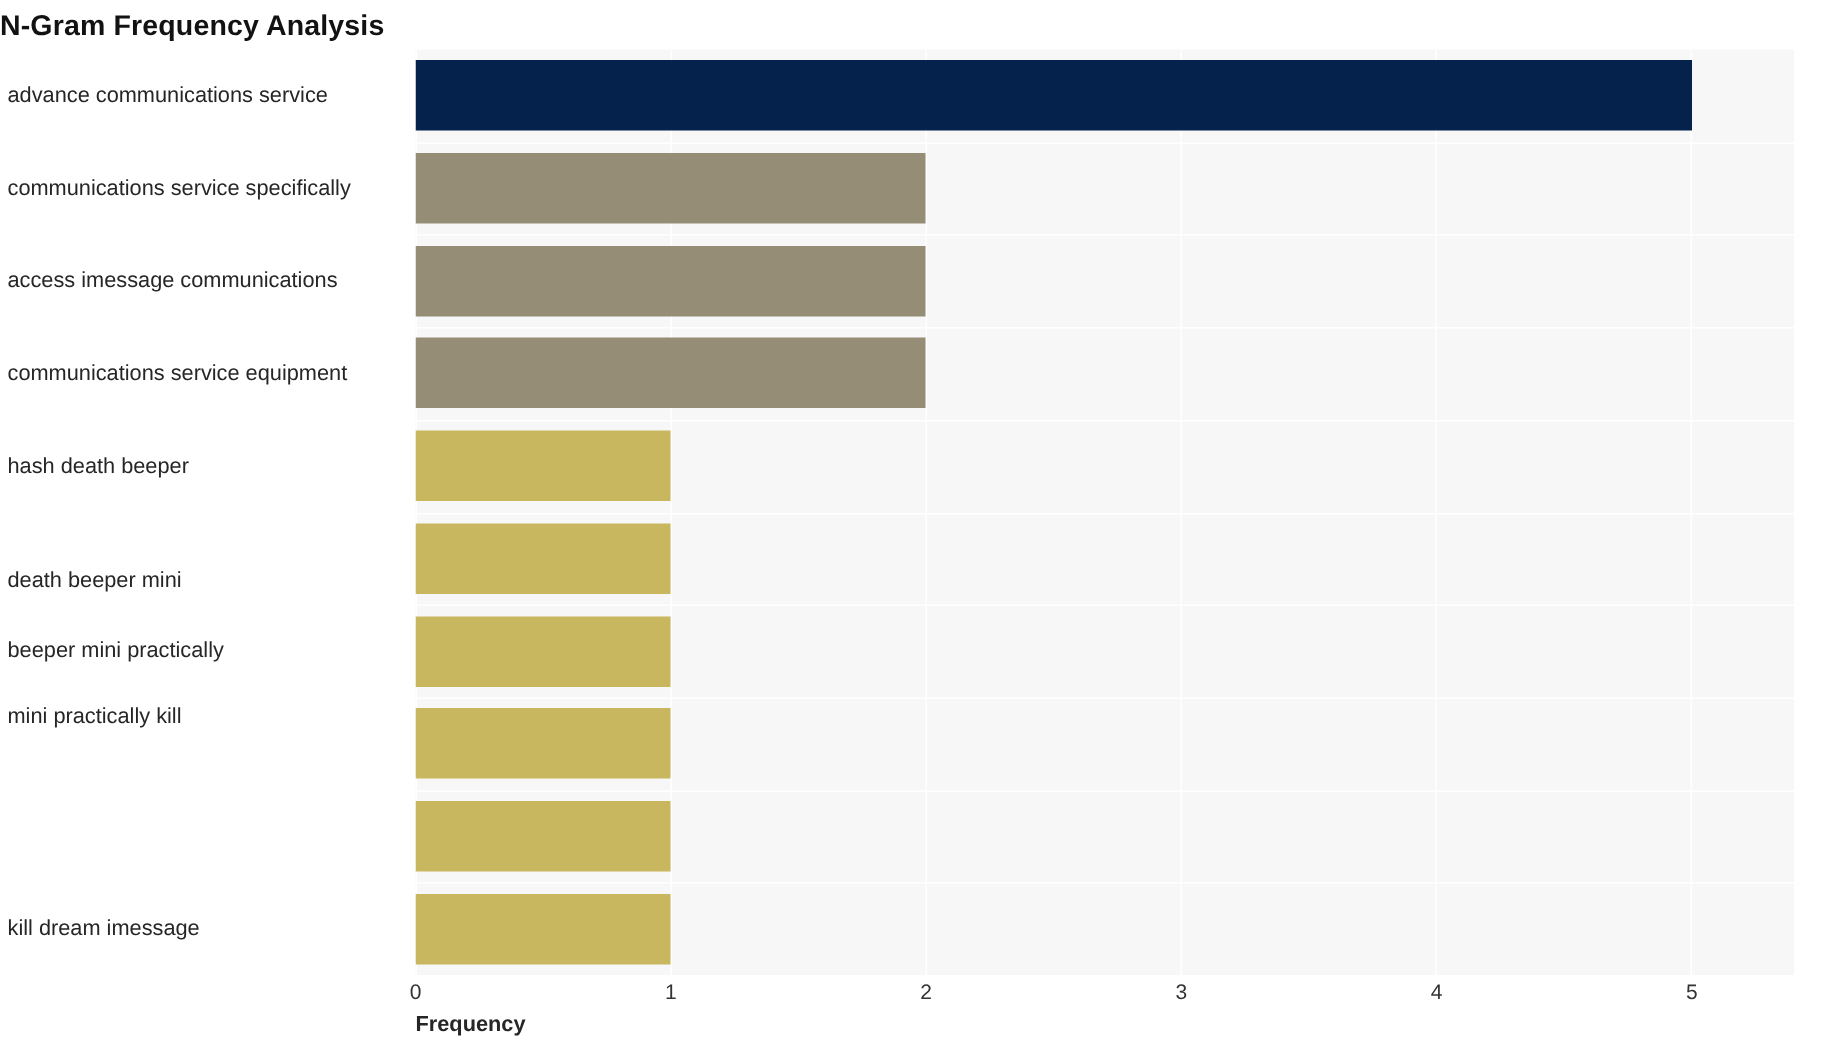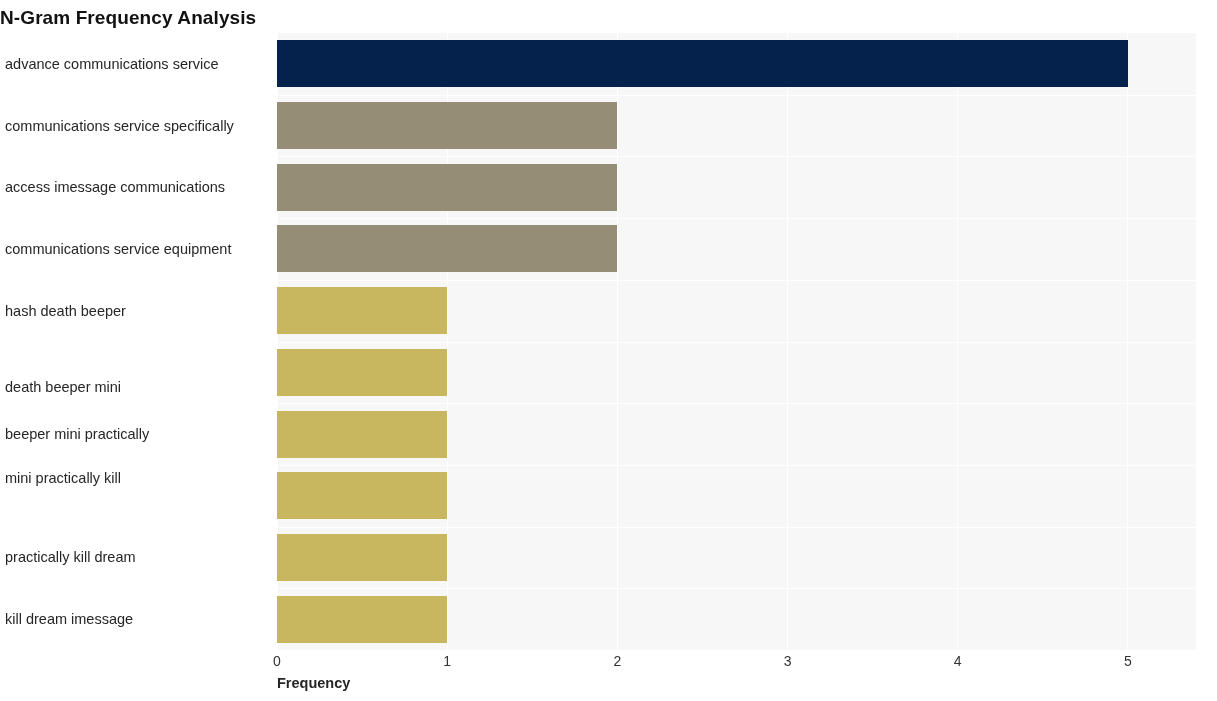--- a/index.html
+++ b/index.html
@@ -149,21 +149,20 @@
   <div class="ylabels-wrap" id="ylabels-wrap">
 
   <div class="ylabel" style="top: 21.85px; color: rgb(38, 38, 38);">advance communications service</div>
       <div class="ylabel" style="top: 83.55px; color: rgb(38, 38, 38);">communications service specifically</div>
       <div class="ylabel" style="top: 145.25px; color: rgb(38, 38, 38);">access imessage communications</div>
       <div class="ylabel" style="top: 206.95px; color: rgb(38, 38, 38);">communications service equipment</div>
       <div class="ylabel" style="top: 268.65px; color: rgb(38, 38, 38);">hash death beeper</div>
       <div class="ylabel" style="top: 317px; color: rgb(38, 38, 38); margin-top: 28px;">death beeper mini</div>
       <div class="ylabel" style="top: 392.05px; color: rgb(38, 38, 38);">beeper mini practically</div>
       <div class="ylabel" style="top: 436px; color: rgb(38, 38, 38);">mini practically kill</div>
-      <div class="ylabel" style="top: 515.45px; color: rgb(38, 38, 38);">practically kill dream</div>
       <div class="ylabel" style="top: 577.15px; color: rgb(38, 38, 38);">kill dream imessage</div>
     </div>
 
   <div id="xticks-wrap">
 
   <div class="xtick" style="left: 277px;">0</div>
       <div class="xtick" style="left: 447.185px;">1</div>
       <div class="xtick" style="left: 617.37px;">2</div>
       <div class="xtick" style="left: 787.556px;">3</div>
       <div class="xtick" style="left: 957.741px;">4</div>

